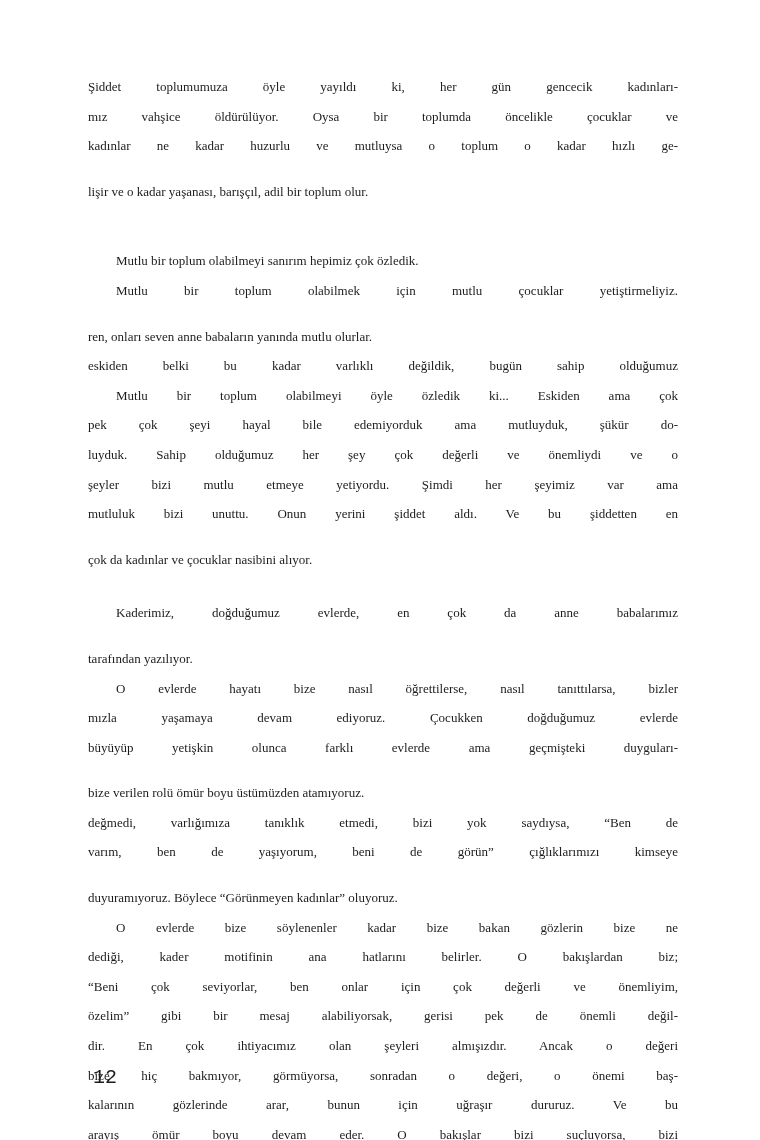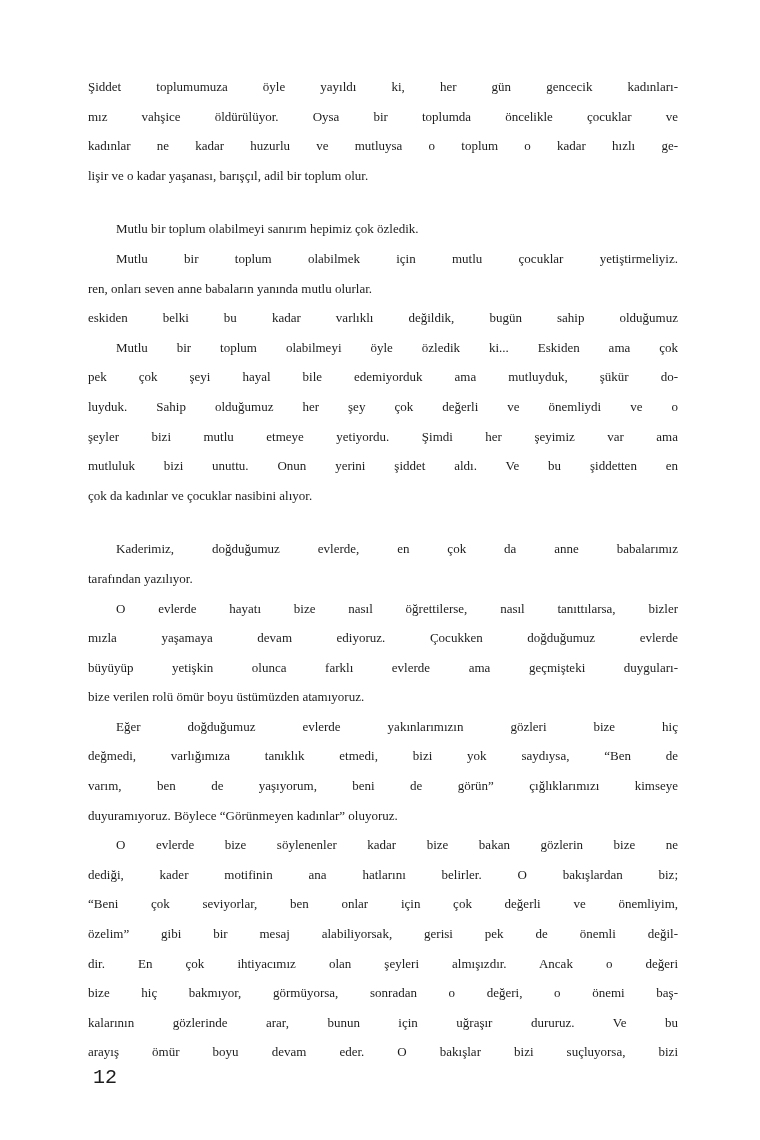--- a/index.html
+++ b/index.html
@@ -3,21 +3,21 @@
 <meta charset="utf-8">
 <style>
   html, body { margin: 0; padding: 0; background: #ffffff; }
   body { width: 760px; height: 1140px; position: relative; overflow: hidden; }
   .page {
     position: absolute; left: 88px; top: 72px; width: 590px;
     font-family: "Liberation Serif", "DejaVu Serif", serif;
     font-size: 13px; line-height: 29.6px; color: #1c1c1c;
   }
   .line { display: block; white-space: nowrap; text-align: justify; text-align-last: justify; height: 29.6px; }
-  .line.last { text-align-last: left; }
+  .line.last { text-align-last: left; margin-top: 16px; }
   .line.indent { padding-left: 28px; }
   .gap { height: 24px; }
   .page-number {
     position: absolute; left: 93px; top: 1066px;
     font-family: Liberation Mono, monospace;
     font-size: 20px; color: #1c1c1c;
   }
 </style>
 </head>
 <body>
@@ -51,21 +51,20 @@
     <span class="line indent">Kaderimiz, doğduğumuz evlerde, en çok da anne babalarımız</span>
     <span class="line last">tarafından yazılıyor.</span>
   </div>
   <div>
     <span class="line indent">O evlerde hayatı bize nasıl öğrettilerse, nasıl tanıttılarsa, bizler</span>
     <span class="line">mızla yaşamaya devam ediyoruz. Çocukken doğduğumuz evlerde</span>
     <span class="line">büyüyüp yetişkin olunca farklı evlerde ama geçmişteki duyguları-</span>
     <span class="line last">bize verilen rolü ömür boyu üstümüzden atamıyoruz.</span>
   </div>
   <div>
-    <span class="line indent">Eğer doğduğumuz evlerde yakınlarımızın gözleri bize hiç</span>
     <span class="line">değmedi, varlığımıza tanıklık etmedi, bizi yok saydıysa, “Ben de</span>
     <span class="line">varım, ben de yaşıyorum, beni de görün” çığlıklarımızı kimseye</span>
     <span class="line last">duyuramıyoruz. Böylece “Görünmeyen kadınlar” oluyoruz.</span>
   </div>
   <div>
     <span class="line indent">O evlerde bize söylenenler kadar bize bakan gözlerin bize ne</span>
     <span class="line">dediği, kader motifinin ana hatlarını belirler. O bakışlardan biz;</span>
     <span class="line">“Beni çok seviyorlar, ben onlar için çok değerli ve önemliyim,</span>
     <span class="line">özelim” gibi bir mesaj alabiliyorsak, gerisi pek de önemli değil-</span>
     <span class="line">dir. En çok ihtiyacımız olan şeyleri almışızdır. Ancak o değeri</span>

